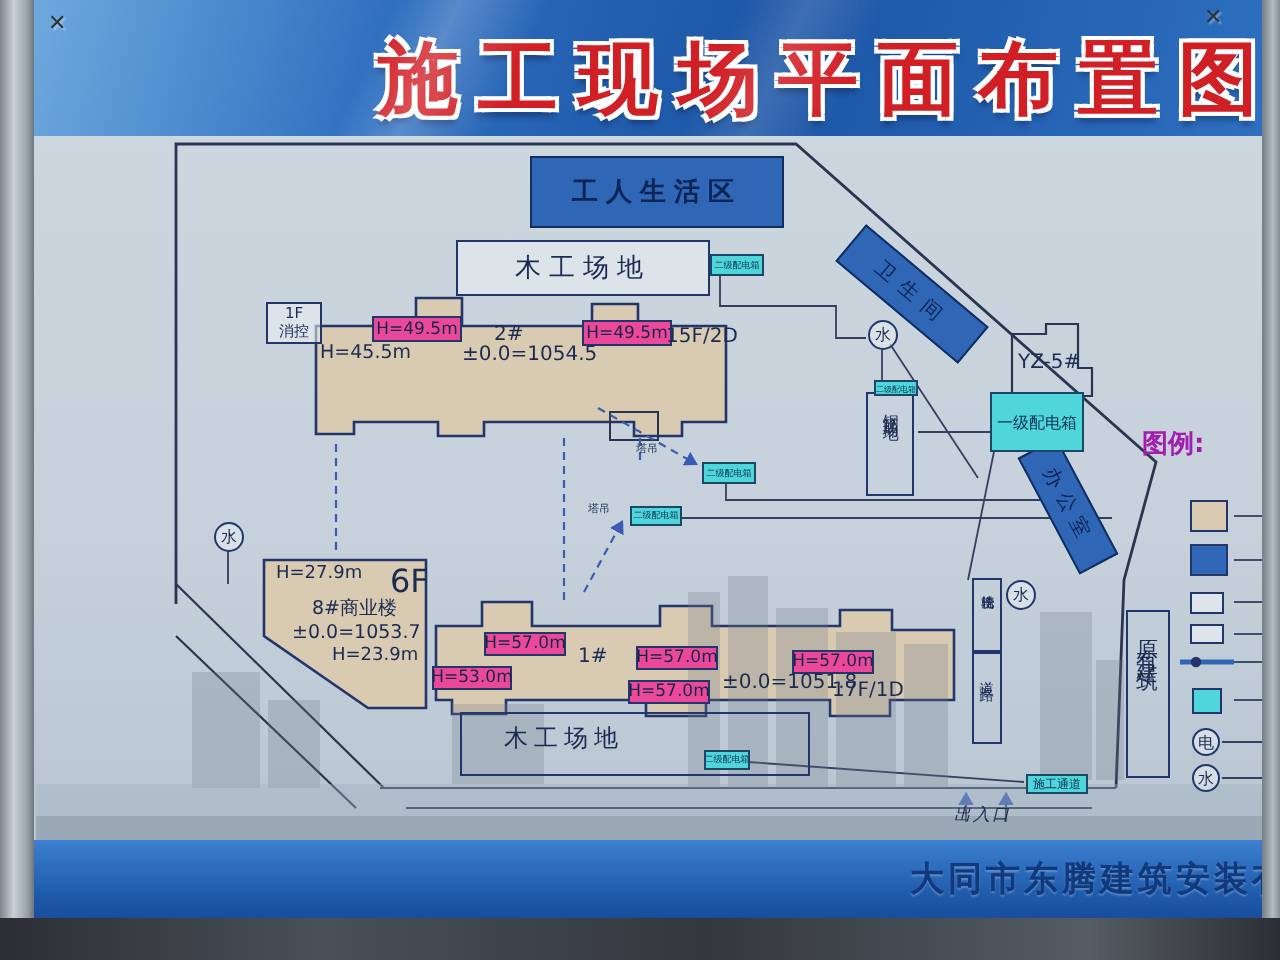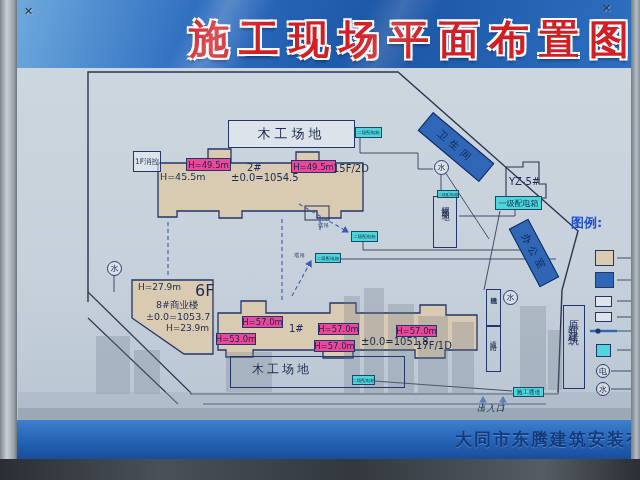--- a/index.html
+++ b/index.html
@@ -129,29 +129,32 @@
         <rect x="388" y="304" width="26" height="90"></rect>
       <rect x="418" y="316" width="30" height="78"></rect>
         <rect x="452" y="322" width="22" height="72"></rect>
       <rect x="520" y="306" width="26" height="84"></rect>
         <rect x="548" y="330" width="14" height="60"></rect>
     </g>
     <rect x="18" y="392" width="613" height="28" fill="#9fb0bf" opacity="0.4"></rect>
     <rect x="18" y="408" width="613" height="12" fill="#6e7b88" opacity="0.3"></rect>
   </svg>
 
+  <div class="bluebox" style="left:265px;top:78px;width:127px;height:36px;font-size:13px;font-weight:bold;letter-spacing:4px;">
+    <span>工人生活区</span>
+  </div>
 
   <div class="whitebox" style="left:228px;top:120px;width:127px;height:28px;font-size:13px;letter-spacing:4px;">
     <span>木工场地</span>
   </div>
 
   <div class="box" style="left:230px;top:356px;width:175px;height:32px;border-width:1.2px;"></div>
   <div class="lbl" style="left:252px;top:363px;font-size:12px;letter-spacing:3px;">木工场地</div>
 
-  <div class="whitebox" style="left:133px;top:151px;width:28px;height:21px;flex-direction:row;font-size:7.5px;">
+  <div class="whitebox" style="left:133px;top:151px;width:28px;height:21px;flex-direction:column;font-size:7.5px;">
     <span>1F</span>
     <span>消控</span>
   </div>
 
   <div class="hbox" style="left:186px;top:158px;width:45px;height:13px;">
     <span>H=49.5m</span>
     </div>
   <div class="hbox" style="left:291px;top:160px;width:45px;height:13px;">
     <span>H=49.5m</span>
     </div>
@@ -204,21 +207,21 @@
   <div class="lbl vtext" style="left:490px;top:292px;font-size:6.5px;">洗轮槽</div>
   <div class="box" style="left:486px;top:326px;width:15px;height:46px;border-width:1px;"></div>
   <div class="lbl vtext" style="left:489px;top:334px;font-size:7.5px;letter-spacing:3px;">道路</div>
 
   <div class="cyanbox" style="left:355px;top:127px;width:27px;height:11px;font-size:4.5px;">
     <span>二级配电箱</span>
     </div>
   <div class="cyanbox" style="left:437px;top:190px;width:22px;height:8px;font-size:4px;">
     <span>二级配电箱</span>
     </div>
-  <div class="cyanbox" style="left:495px;top:196px;width:47px;height:14px;font-size:8px;">
+  <div class="cyanbox" style="left:495px;top:196px;width:47px;height:30px;font-size:8px;">
     <span>一级配电箱</span>
     </div>
   <div class="cyanbox" style="left:351px;top:231px;width:27px;height:11px;font-size:4.5px;">
     <span>二级配电箱</span>
     </div>
   <div class="cyanbox" style="left:315px;top:253px;width:26px;height:10px;font-size:4.5px;">
     <span>二级配电箱</span>
     </div>
   <div class="cyanbox" style="left:352px;top:375px;width:23px;height:10px;font-size:4.5px;">
     <span>二级配电箱</span>
@@ -235,21 +238,21 @@
   <div class="circle" style="left:107px;top:261px;">
     <span>水</span>
     </div>
   <div class="circle" style="left:434px;top:160px;">
     <span>水</span>
     </div>
   <div class="circle" style="left:503px;top:290px;">
     <span>水</span>
     </div>
 
-  <div class="lbl" style="left:571px;top:216px;font-size:13px;font-weight:bold;color:#1d4ed8;">图例:</div>
+  <div class="lbl" style="left:571px;top:216px;font-size:13px;font-weight:bold;color:#a21caf;">图例:</div>
   <div class="box" style="left:595px;top:250px;width:19px;height:16px;background:#d9cab2;border-width:1px;"></div>
   <div class="box" style="left:595px;top:272px;width:19px;height:16px;background:#2f66b5;border-width:1px;"></div>
   <div class="box" style="left:595px;top:296px;width:17px;height:11px;background:rgba(240,244,247,.6);border-width:1px;"></div>
   <div class="box" style="left:595px;top:312px;width:17px;height:10px;background:rgba(240,244,247,.6);border-width:1px;"></div>
   <div class="box" style="left:596px;top:344px;width:15px;height:13px;background:#4ed6da;border-width:1px;"></div>
   <div class="circle" style="left:596px;top:364px;width:14px;height:14px;">
     <span>电</span>
     </div>
   <div class="circle" style="left:596px;top:382px;width:14px;height:14px;">
     <span>水</span>

